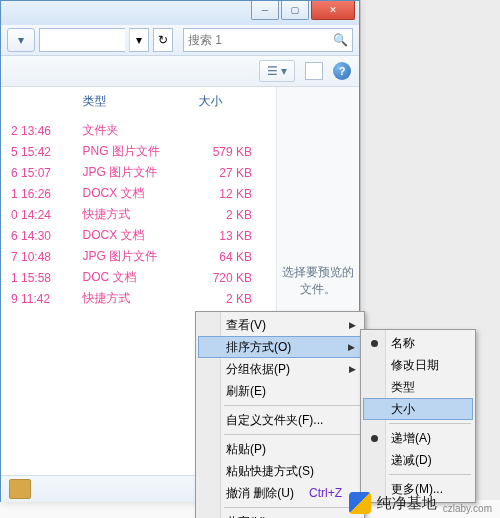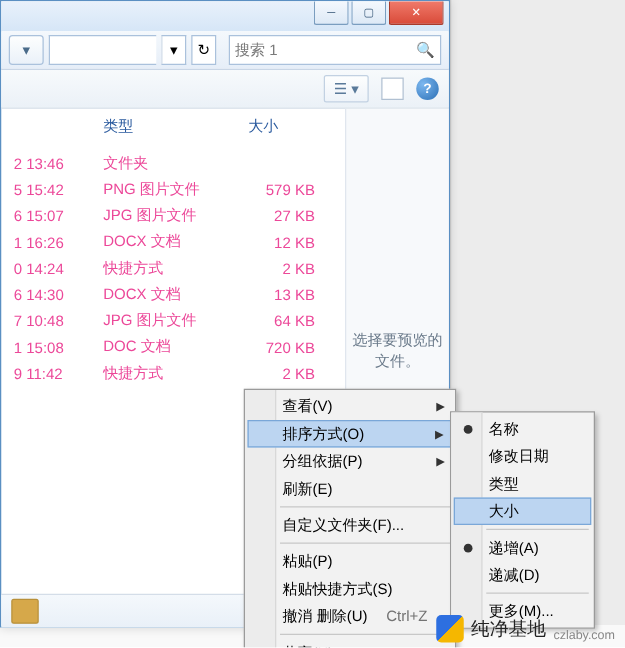--- a/index.html
+++ b/index.html
@@ -26,21 +26,21 @@
 td.size{text-align:right;padding-right:24px}
 .preview{width:74px;border-left:1px solid #e0e6ee;background:#f7f9fb;display:flex;align-items:center;justify-content:center;color:#6a7a8a;font-size:12px;text-align:center;padding:0 4px}
 .statusbar{height:26px;background:linear-gradient(#f4f8fc,#e9f0f8);border-top:1px solid #d4dde8;display:flex;align-items:center;padding:0 8px}
 .stat-icon{width:20px;height:18px;background:#d6a84a;border:1px solid #b8903a;border-radius:2px;margin-right:6px}
 .right-bg{position:absolute;left:360px;top:0;width:140px;height:500px;background:#ececec;border-left:1px solid #d0d0d0}
 
 .menu{position:absolute;background:#f2f2f2;border:1px solid #9a9a9a;box-shadow:2px 2px 4px rgba(0,0,0,.25);padding:2px}
 .menu .row{height:22px;display:flex;align-items:center;padding:0 20px 0 28px;position:relative;white-space:nowrap;color:#000}
 .menu .row.hl{background:#bcd5f1;border:1px solid #7aa7d8;padding:0 19px 0 27px;height:20px}
 .menu .row .arrow{position:absolute;right:6px;font-size:9px;color:#333}
-.menu .row .shortcut{position:absolute;right:20px;color:#737373}
+.menu .row .shortcut{position:absolute;right:20px;color:#6d28d9}
 .menu .sep{height:1px;background:#c8c8c8;margin:3px 2px 3px 26px}
 .menu .gutter{position:absolute;left:0;top:0;bottom:0;width:24px;border-right:1px solid #d8d8d8;background:#ececec}
 .menu .items{position:relative}
 .m1{left:195px;top:311px;width:164px}
 .m2{left:360px;top:329px;width:110px}
 .bullet{position:absolute;left:8px;width:7px;height:7px;border-radius:50%;background:#333}
 
 .wm{position:absolute;right:0;bottom:0;width:500px;height:30px;display:flex;align-items:center;justify-content:flex-end;padding-right:8px;gap:6px;background:transparent}
 .wm .logo{width:22px;height:22px;background:linear-gradient(135deg,#2d6fe0 50%,#f5b700 50%);border-radius:4px}
 .wm .t1{font-size:15px;font-weight:normal;color:#222}
@@ -113,21 +113,21 @@
                 <td>6 14:30</td>
                 <td>DOCX 文档</td>
                 <td class="size">13 KB</td>
               </tr>
               <tr>
                 <td>7 10:48</td>
                 <td>JPG 图片文件</td>
                 <td class="size">64 KB</td>
               </tr>
               <tr>
-                <td>1 15:08</td>
+                <td>1 15:58</td>
                 <td>DOC 文档</td>
                 <td class="size">720 KB</td>
               </tr>
               <tr>
                 <td>9 11:42</td>
                 <td>快捷方式</td>
                 <td class="size">2 KB</td>
               </tr>
             </tbody>
       </table>

